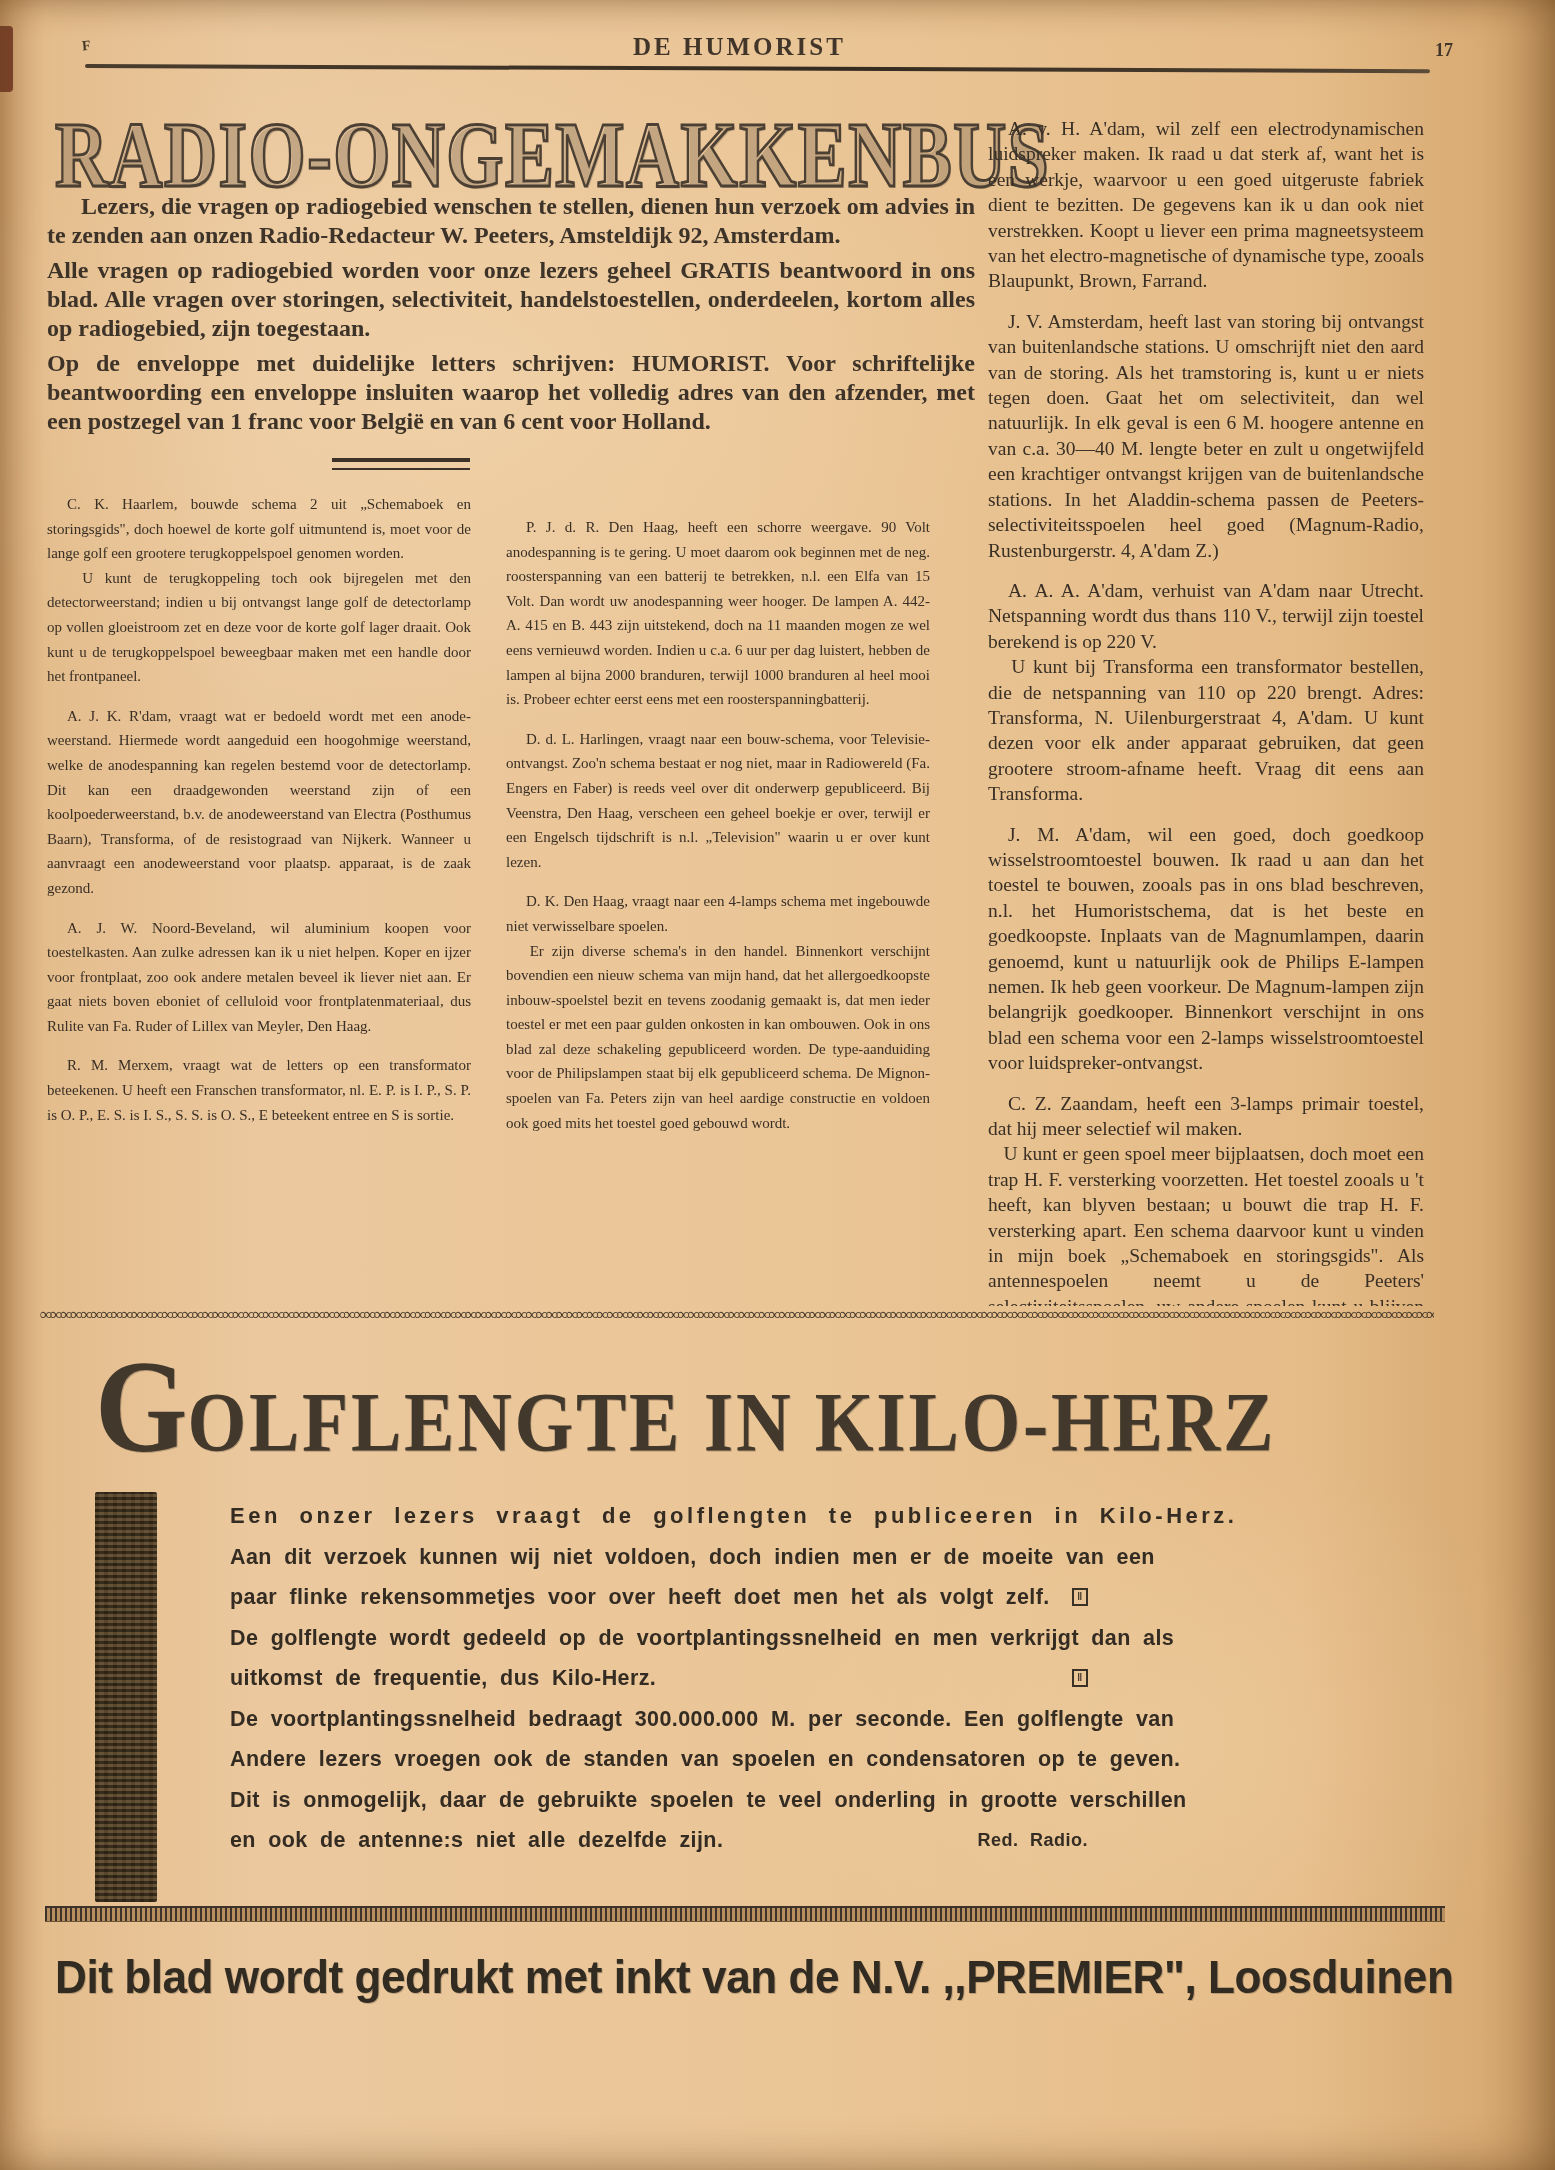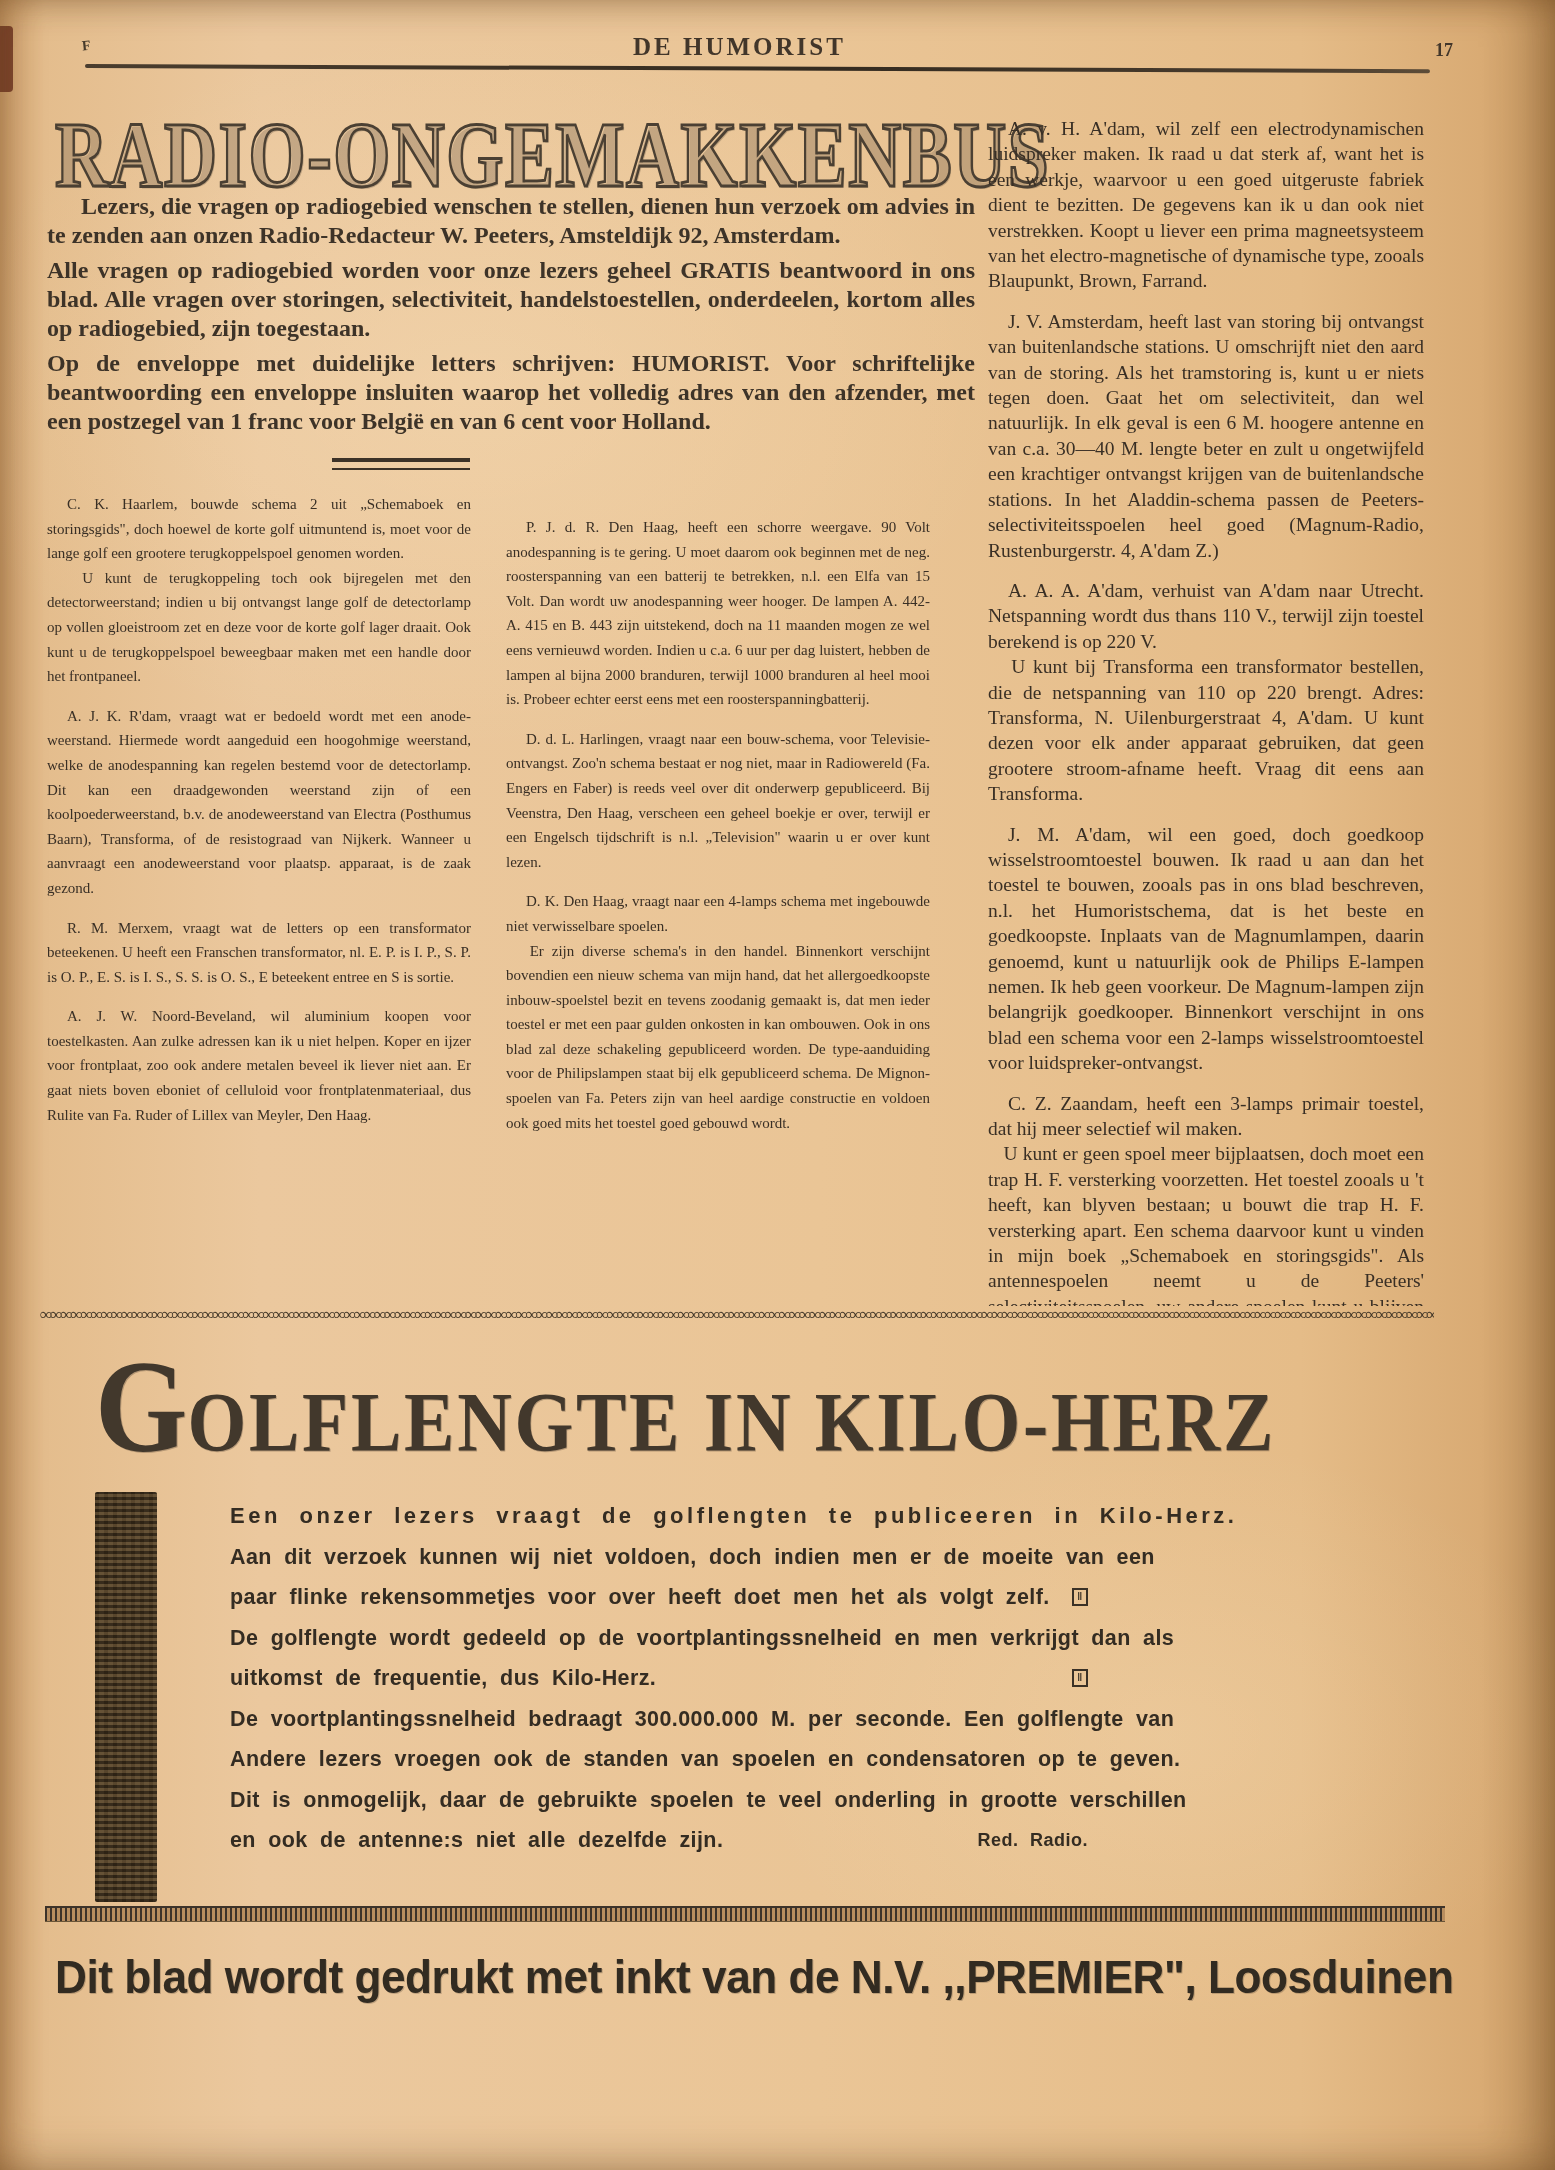--- a/index.html
+++ b/index.html
@@ -89,22 +89,22 @@
     <p>Alle vragen op radiogebied worden voor onze lezers geheel GRATIS beantwoord in ons blad. Alle vragen over storingen, selectiviteit, handelstoestellen, onderdeelen, kortom alles op radiogebied, zijn toegestaan.</p>
     <p>Op de enveloppe met duidelijke letters schrijven: HUMORIST. Voor schriftelijke beantwoording een enveloppe insluiten waarop het volledig adres van den afzender, met een postzegel van 1 franc voor België en van 6 cent voor Holland.</p>
   </div>
 
   <div class="double-rule"></div>
 
   <div class="col col-left">
     <p class="qa"><b class="lead">C. K. Haarlem,</b><span> bouwde schema 2 uit „Schemaboek en storingsgids", doch hoewel de korte golf uitmuntend is, moet voor de lange golf een grootere terugkoppelspoel genomen worden.
    U kunt de terugkoppeling toch ook bijregelen met den detectorweerstand; indien u bij ontvangst lange golf de detectorlamp op vollen gloeistroom zet en deze voor de korte golf lager draait. Ook kunt u de terugkoppelspoel beweegbaar maken met een handle door het frontpaneel.</span></p>
     <p class="qa"><b class="lead">A. J. K. R'dam,</b><span> vraagt wat er bedoeld wordt met een anode-weerstand. Hiermede wordt aangeduid een hoogohmige weerstand, welke de anodespanning kan regelen bestemd voor de detectorlamp. Dit kan een draadgewonden weerstand zijn of een koolpoederweerstand, b.v. de anodeweerstand van Electra (Posthumus Baarn), Transforma, of de resistograad van Nijkerk. Wanneer u aanvraagt een anodeweerstand voor plaatsp. apparaat, is de zaak gezond.</span></p>
+    <p class="qa"><b class="lead">A. J. W. Noord-Beveland,</b><span> wil aluminium koopen voor toestelkasten. Aan zulke adressen kan ik u niet helpen. Koper en ijzer voor frontplaat, zoo ook andere metalen beveel ik liever niet aan. Er gaat niets boven eboniet of celluloid voor frontplatenmateriaal, dus Rulite van Fa. Ruder of Lillex van Meyler, Den Haag.</span></p>
     <p class="qa"><b class="lead">R. M. Merxem,</b><span> vraagt wat de letters op een transformator beteekenen. U heeft een Franschen transformator, nl. E. P. is I. P., S. P. is O. P., E. S. is I. S., S. S. is O. S., E beteekent entree en S is sortie.</span></p>
-    <p class="qa"><b class="lead">A. J. W. Noord-Beveland,</b><span> wil aluminium koopen voor toestelkasten. Aan zulke adressen kan ik u niet helpen. Koper en ijzer voor frontplaat, zoo ook andere metalen beveel ik liever niet aan. Er gaat niets boven eboniet of celluloid voor frontplatenmateriaal, dus Rulite van Fa. Ruder of Lillex van Meyler, Den Haag.</span></p>
   </div>
 
   <div class="col col-mid">
     <p class="qa"><b class="lead">P. J. d. R. Den Haag,</b><span> heeft een schorre weergave. 90 Volt anodespanning is te gering. U moet daarom ook beginnen met de neg. roosterspanning van een batterij te betrekken, n.l. een Elfa van 15 Volt. Dan wordt uw anodespanning weer hooger. De lampen A. 442-A. 415 en B. 443 zijn uitstekend, doch na 11 maanden mogen ze wel eens vernieuwd worden. Indien u c.a. 6 uur per dag luistert, hebben de lampen al bijna 2000 branduren, terwijl 1000 branduren al heel mooi is. Probeer echter eerst eens met een roosterspanningbatterij.</span></p>
     <p class="qa"><b class="lead">D. d. L. Harlingen,</b><span> vraagt naar een bouw-schema, voor Televisie-ontvangst. Zoo'n schema bestaat er nog niet, maar in Radiowereld (Fa. Engers en Faber) is reeds veel over dit onderwerp gepubliceerd. Bij Veenstra, Den Haag, verscheen een geheel boekje er over, terwijl er een Engelsch tijdschrift is n.l. „Television" waarin u er over kunt lezen.</span></p>
     <p class="qa"><b class="lead">D. K. Den Haag,</b><span> vraagt naar een 4-lamps schema met ingebouwde niet verwisselbare spoelen.
    Er zijn diverse schema's in den handel. Binnenkort verschijnt bovendien een nieuw schema van mijn hand, dat het allergoedkoopste inbouw-spoelstel bezit en tevens zoodanig gemaakt is, dat men ieder toestel er met een paar gulden onkosten in kan ombouwen. Ook in ons blad zal deze schakeling gepubliceerd worden. De type-aanduiding voor de Philipslampen staat bij elk gepubliceerd schema. De Mignon-spoelen van Fa. Peters zijn van heel aardige constructie en voldoen ook goed mits het toestel goed gebouwd wordt.</span></p>
   </div>
 
   <div class="col col-right">

